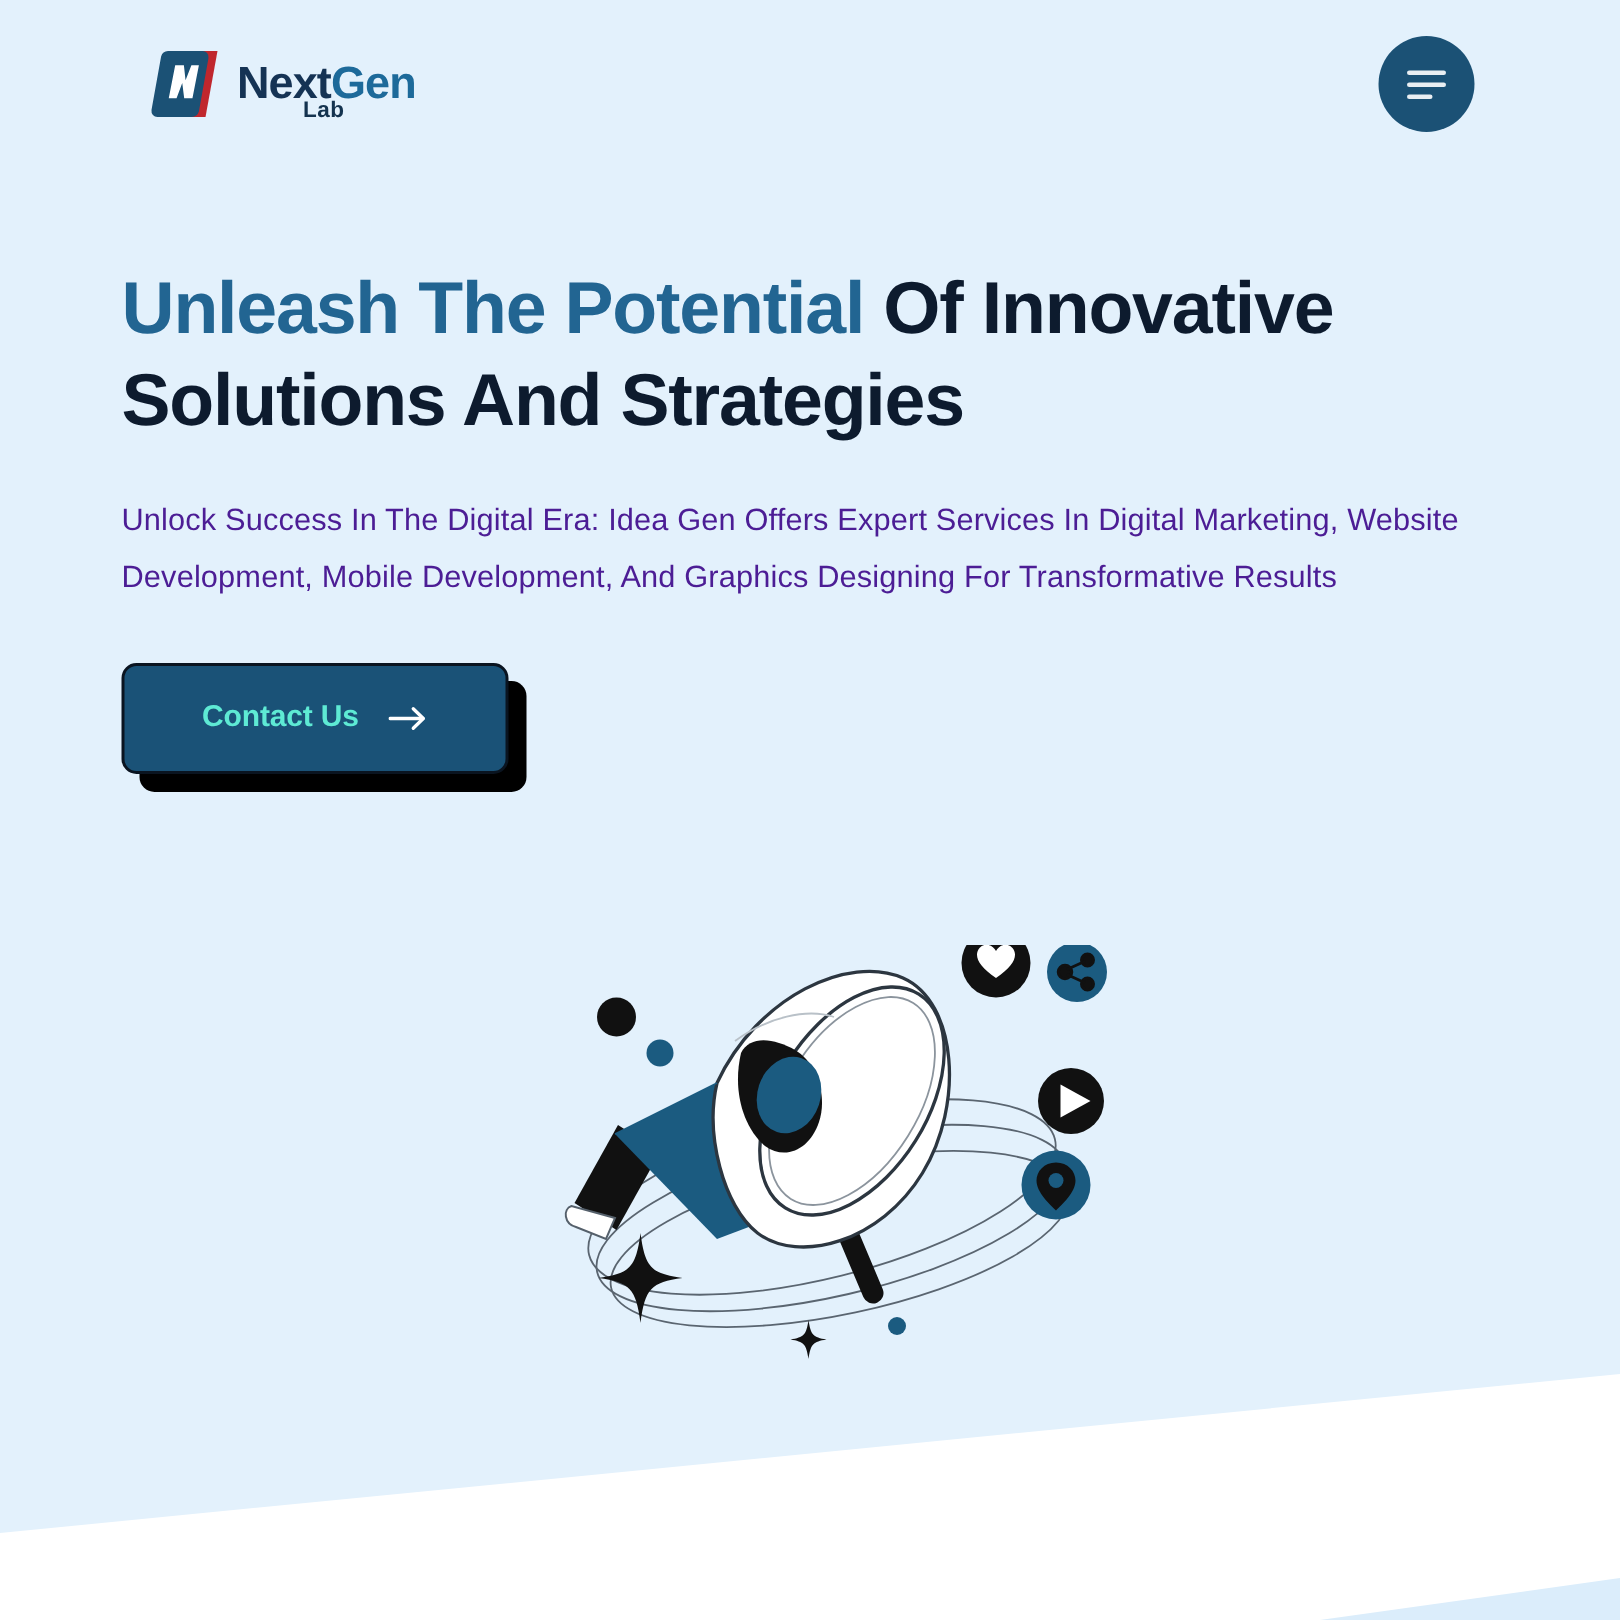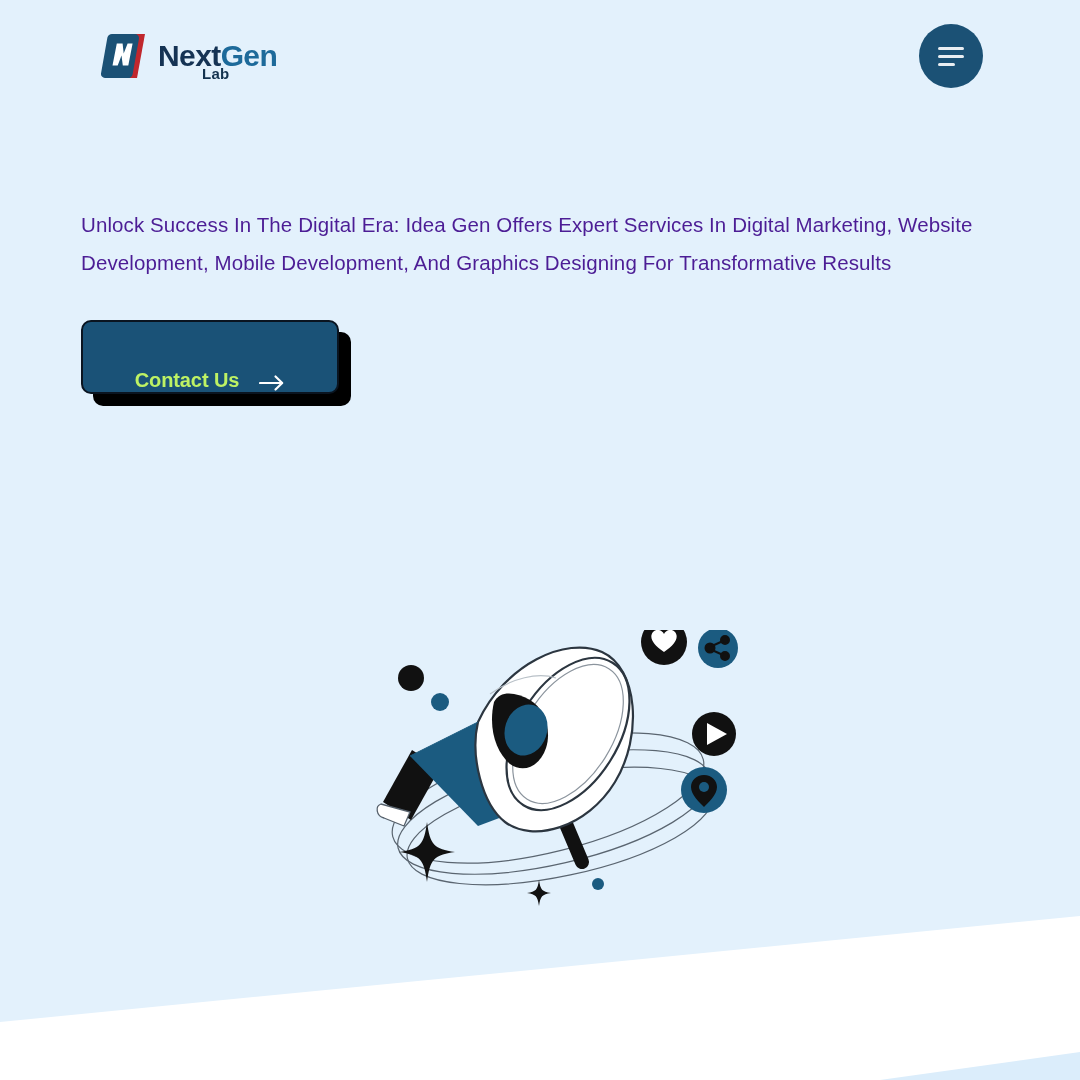--- a/index.html
+++ b/index.html
@@ -163,26 +163,26 @@
   }
   .cta-button {
     position: absolute;
     left: 0;
     top: 0;
     width: 258px;
     height: 74px;
     background: #1a5277;
     border: 2px solid #0a1420;
     border-radius: 10px;
-    color: #bef264;
+    color: #5eead4;
     font-size: 20px;
     font-weight: 700;
     letter-spacing: -0.1px;
     display: flex;
-    align-items: flex-end;
+    align-items: center;
     justify-content: center;
     gap: 20px;
     cursor: pointer;
     font-family: "Liberation Sans", sans-serif;
   }
   .cta-arrow { display: block; }
 
   
   .illustration {
     position: absolute;
@@ -224,20 +224,21 @@
     <button class="menu-button" aria-label="Menu">
       <span class="bar b1"></span>
       <span class="bar b2"></span>
       <span class="bar b3"></span>
     </button>
 
   </header>
 
   <section class="hero">
 
+    <h1 class="hero-title"><span class="accent">Unleash The Potential</span><span> Of Innovative Solutions And Strategies</span></h1>
 
     <p class="hero-sub">Unlock Success In The Digital Era: Idea Gen Offers Expert Services In Digital Marketing, Website Development, Mobile Development, And Graphics Designing For Transformative Results</p>
 
     <div class="cta-wrap">
       <div class="cta-shadow"></div>
       <button class="cta-button">
         <span>Contact Us</span>
         <svg class="cta-arrow" width="26" height="18" viewBox="0 0 26 18" aria-hidden="true">
           <path d="M1 9 H23" stroke="#ffffff" stroke-width="2.2" stroke-linecap="round" fill="none"></path>
           <path d="M16.5 2.5 L23.2 9 L16.5 15.5" stroke="#ffffff" stroke-width="2.2" stroke-linecap="round" stroke-linejoin="round" fill="none"></path>

